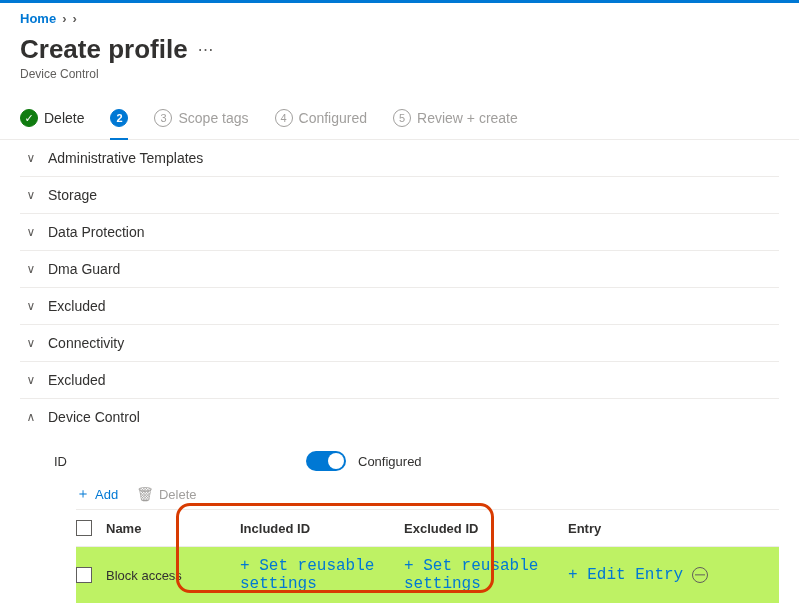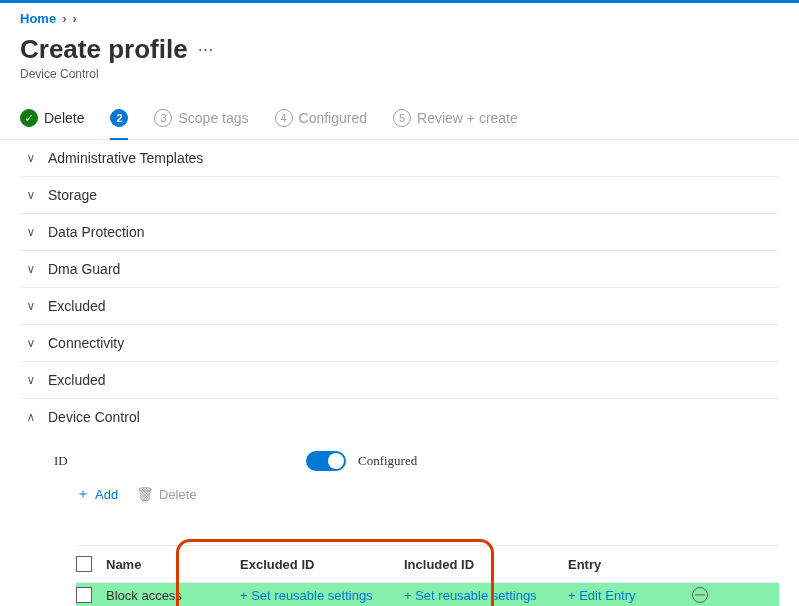--- a/index.html
+++ b/index.html
@@ -52,53 +52,52 @@
     padding: 10px 4px;
     display: flex; align-items: center; gap: 10px;
     font-size: 14px; color: #323130;
   }
   .chev { font-size: 12px; color: #605e5c; width: 14px; text-align: center; }
 
   .device-body { padding: 6px 0 10px; }
   .row-id {
     display: flex; align-items: center; gap: 12px;
     padding: 10px 0 10px 34px;
-    font-family: Liberation Serif, serif;
   }
   .id-label { width: 240px; }
   .toggle {
     width: 40px; height: 20px; border-radius: 10px;
     background: #0078d4; position: relative; flex-shrink: 0;
   }
   .toggle::after {
     content: ""; position: absolute; right: 2px; top: 2px;
     width: 16px; height: 16px; border-radius: 50%; background: #fff;
   }
   .toolbar {
     display: flex; align-items: center; gap: 18px;
     padding: 4px 0 6px 56px;
     font-size: 13px;
   }
   .tool { display: flex; align-items: center; gap: 5px; color: #0078d4; }
   .tool.disabled { color: #a19f9d; }
   .plus, .trash { font-size: 14px; }
 
-  .table-wrap { padding-left: 56px; position: relative; margin-top: 36px; }
+  .table-wrap { padding-left: 56px; position: relative; }
   .thead, .trow {
     display: grid;
     grid-template-columns: 26px 130px 160px 160px 120px 40px;
     align-items: center;
     gap: 4px;
   }
   .thead { font-weight: 600; padding: 10px 0; border-bottom: 1px solid #edebe9; border-top: 1px solid #edebe9; }
-  .trow { background: #86efac; padding: 4px 0; }
+  .trow { background: #bef264; padding: 10px 0; }
   .cbox {
     width: 16px; height: 16px; border: 1px solid #605e5c; background: #fff;
   }
-  .linkish { color: #0078d4; font-size: 13px; }
+  .linkish { color: #0078d4; font-size: 16px; font-family: Liberation Mono, monospace; }
   .remove-circle {
     width: 16px; height: 16px; border: 1.3px solid #605e5c; border-radius: 50%;
     position: relative; justify-self: start;
   }
   .remove-circle::after {
     content: ""; position: absolute; left: 2px; right: 2px; top: 50%;
     height: 1.3px; background: #605e5c; transform: translateY(-50%);
   }
   .highlight-box {
     position: absolute;
@@ -197,22 +196,22 @@
       <span class="tool disabled">
         <span class="trash">🗑</span>
         <span>Delete</span>
       </span>
     </div>
 
     <div class="table-wrap">
       <div class="thead">
         <span class="cbox"></span>
         <span>Name</span>
+        <span>Included ID</span>
         <span>Excluded ID</span>
-        <span>Included ID</span>
         <span>Entry</span>
         <span></span>
       </div>
       <div class="trow">
         <span class="cbox"></span>
         <span>Block access</span>
         <span class="linkish">+ Set reusable settings</span>
         <span class="linkish">+ Set reusable settings</span>
         <span class="linkish">+ Edit Entry</span>
         <span class="remove-circle"></span>

